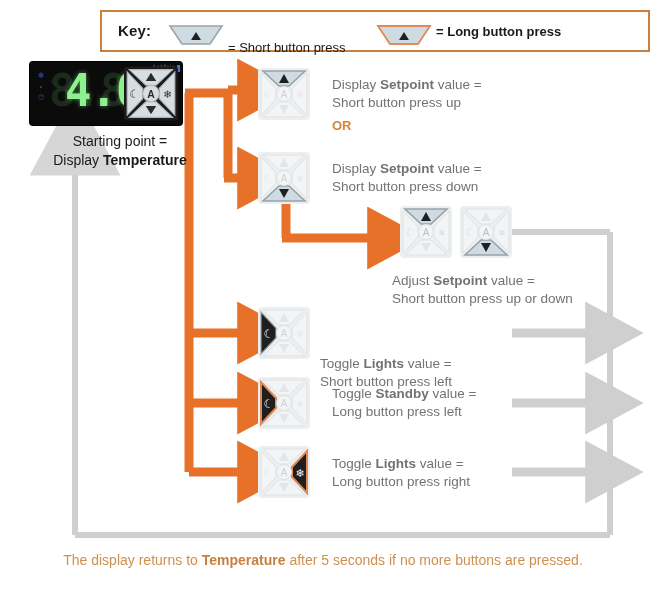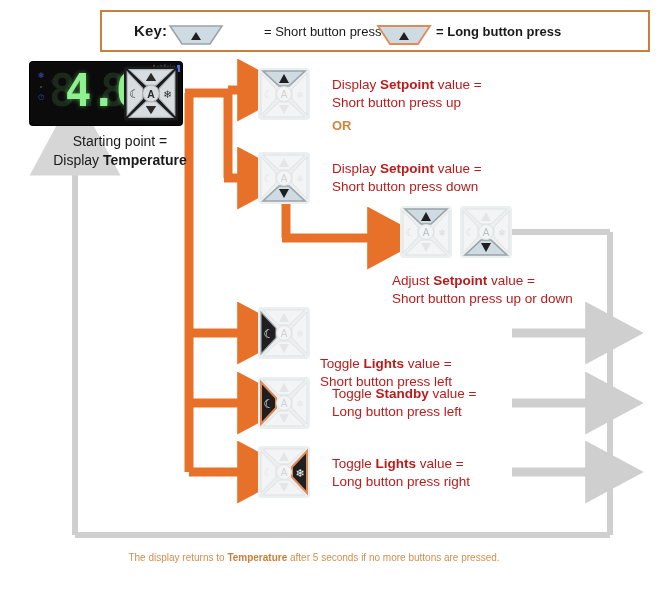--- a/index.html
+++ b/index.html
@@ -8,23 +8,23 @@
     font-family:"Liberation Sans","DejaVu Sans",sans-serif;
     -webkit-font-smoothing:antialiased;overflow:hidden;
   }
   .abs{position:absolute;}
 
   
   #key-box{
     left:100px;top:10px;width:550px;height:42px;
     border:2px solid #c8803c;background:#fff;box-sizing:border-box;
   }
-  #key-label{left:118px;top:22px;font-size:15px;font-weight:bold;color:#1a1a1a;letter-spacing:.2px;margin-left:16px;}
+  #key-label{left:118px;top:22px;font-size:15px;font-weight:bold;color:#1a1a1a;letter-spacing:.2px;}
   .key-item-text{font-size:13px;color:#1a1a1a;white-space:nowrap;}
-  #key-short-text{left:228px;top:24px;margin-left:36px;}
+  #key-short-text{left:228px;top:40px;}
   #key-long-text{left:436px;top:24px;font-weight:bold;}
 
   
   .trap{
     position:absolute;width:56px;height:22px;
   }
   .trap svg{display:block;}
 
   
   #display-unit{
@@ -56,28 +56,28 @@
   #display-led{position:absolute;right:2px;top:3px;width:3px;height:7px;background:#4a6fd8;}
 
   #start-caption{
     left:30px;top:132px;width:180px;font-size:14px;color:#1a1a1a;line-height:19px;text-align:center;
   }
 
   
   .pad{position:absolute;width:52px;height:52px;}
 
   
-  .step-text{position:absolute;font-size:13.5px;color:#b91c1c;line-height:18px;white-space:nowrap;}
+  .step-text{position:absolute;font-size:13.5px;color:#737373;line-height:18px;white-space:nowrap;}
   .step-text b{font-weight:bold;}
   .or-text{position:absolute;font-size:13px;color:#d4863c;font-weight:bold;}
 
   
   #footer-note{
-    left:0;top:552px;width:628px;text-align:center;
-    font-size:10px;color:#d08f4e;
+    left:9px;top:552px;width:628px;text-align:center;
+    font-size:14px;color:#d08f4e;
   }
   #footer-note b{font-weight:bold;color:#c8803c;}
 
   
   #flow{position:absolute;left:0;top:0;width:670px;height:590px;pointer-events:none;}
 </style>
 </head>
 <body>
 
 <svg id="flow" viewBox="0 0 670 590">

